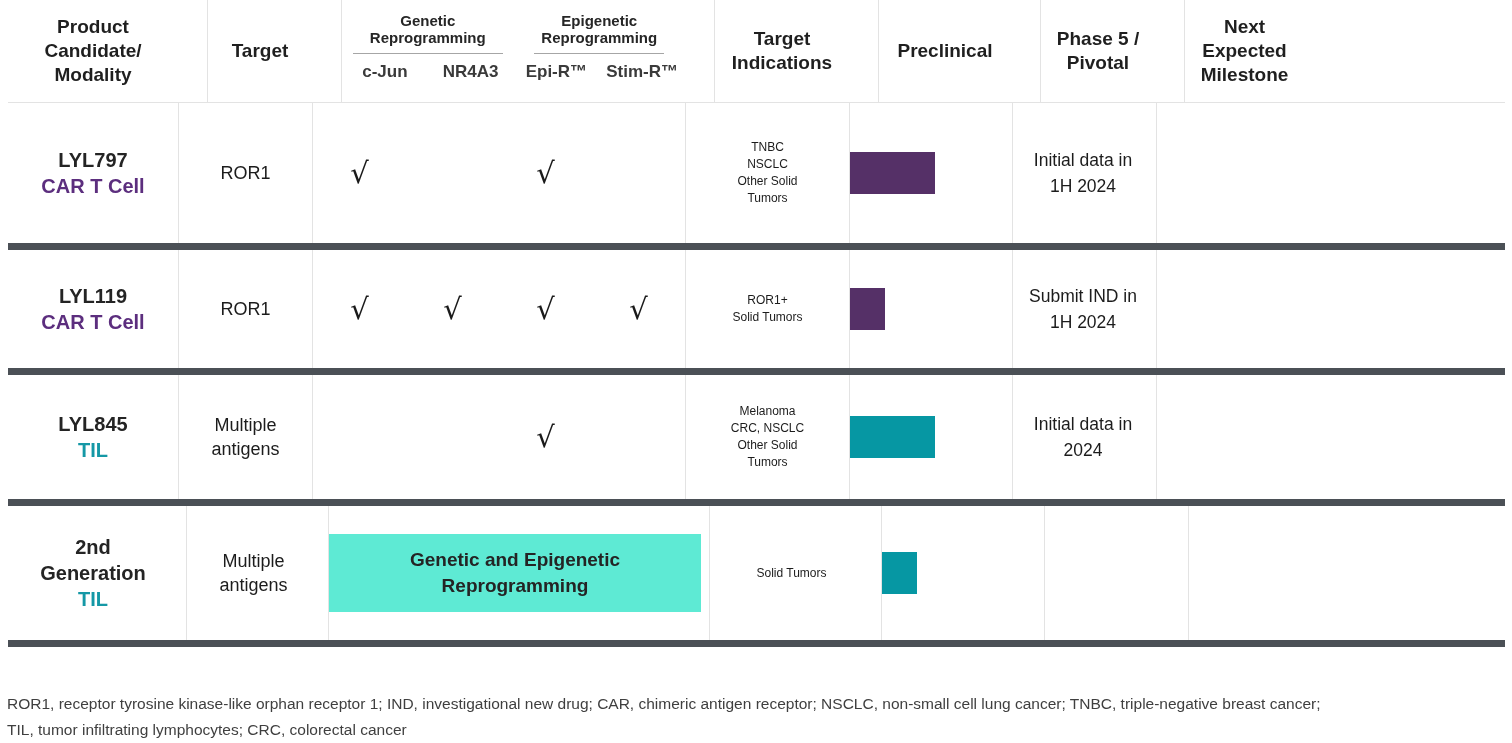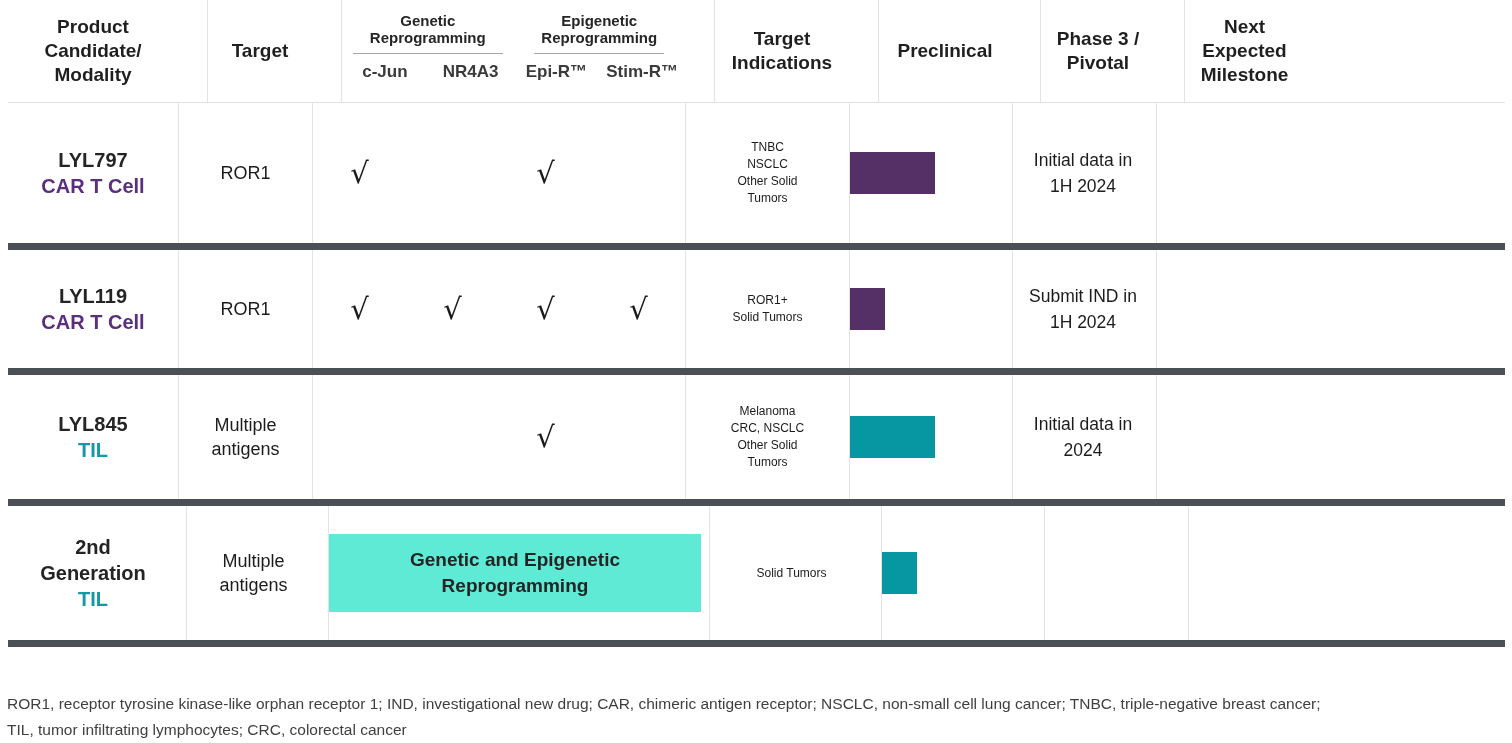--- a/index.html
+++ b/index.html
@@ -91,21 +91,21 @@
         </div>
       </div>
       <div class="hcell">
         <div class="hlabel">Target
 Indications</div>
       </div>
       <div class="hcell">
         <div class="hlabel">Preclinical</div>
       </div>
       <div class="hcell">
-        <div class="hlabel">Phase 3 /
+        <div class="hlabel">Phase 5 /
 Pivotal</div>
       </div>
       <div class="hcell">
         <div class="hlabel">Next Expected
 Milestone</div>
       </div>
     </div>
 
     <div class="trow r1">
       <div class="cell">

